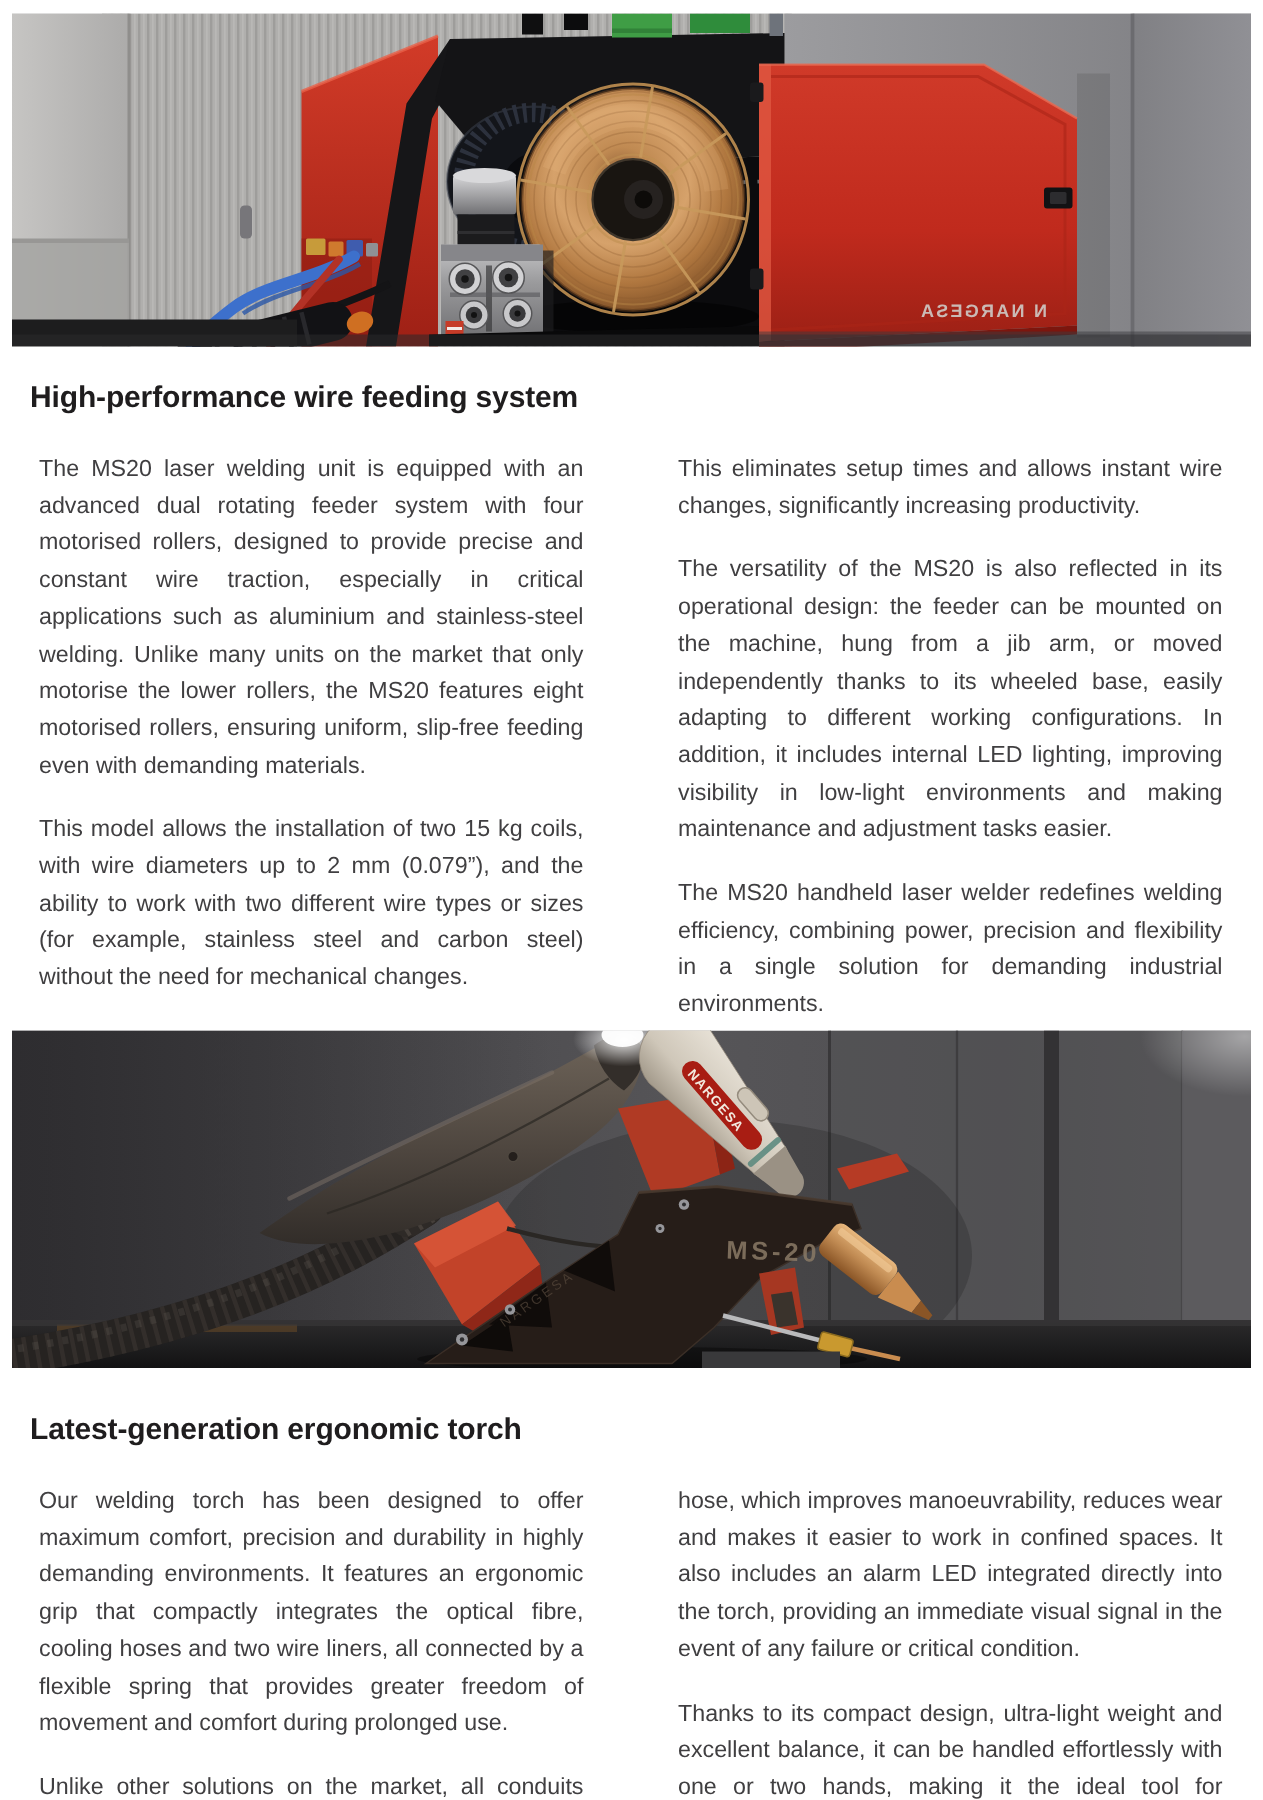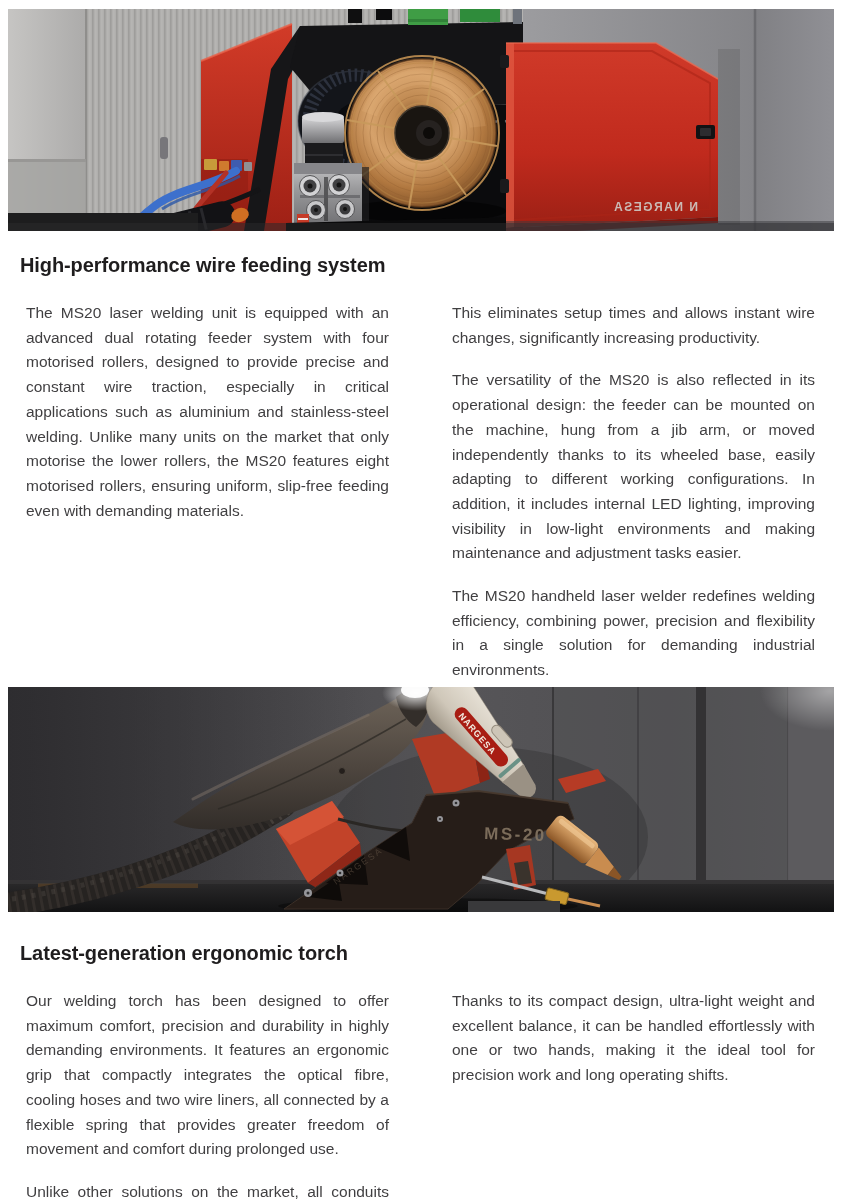--- a/index.html
+++ b/index.html
@@ -224,20 +224,21 @@
       <rect x="0" y="214" width="826" height="8" fill="#2a2a2c" opacity="0.55"></rect>
       <rect x="498" y="212" width="328" height="10" fill="#3a3a3d" opacity="0.5"></rect>
     </svg>
   </figure>
 
   <section class="text-section" id="section1">
     <h2 class="heading">High-performance wire feeding system</h2>
     <div class="cols">
       <div class="col">
         <p>The MS20 laser welding unit is equipped with an advanced dual rotating feeder system with four motorised rollers, designed to provide precise and constant wire traction, especially in critical applications such as aluminium and stainless-steel welding. Unlike many units on the market that only motorise the lower rollers, the MS20 features eight motorised rollers, ensuring uniform, slip-free feeding even with demanding materials.</p>
+        <p>This model allows the installation of two 15 kg coils, with wire diameters up to 2 mm (0.079”), and the ability to work with two different wire types or sizes (for example, stainless steel and carbon steel) without the need for mechanical changes.</p>
       </div>
       <div class="col">
         <p>This eliminates setup times and allows instant wire changes, significantly increasing productivity.</p>
         <p>The versatility of the MS20 is also reflected in its operational design: the feeder can be mounted on the machine, hung from a jib arm, or moved independently thanks to its wheeled base, easily adapting to different working configurations. In addition, it includes internal LED lighting, improving visibility in low-light environments and making maintenance and adjustment tasks easier.</p>
         <p>The MS20 handheld laser welder redefines welding efficiency, combining power, precision and flexibility in a single solution for demanding industrial environments.</p>
       </div>
     </div>
   </section>
 
   <figure class="photo" id="photo2">
@@ -389,18 +390,19 @@
   </figure>
 
   <section class="text-section" id="section2">
     <h2 class="heading">Latest-generation ergonomic torch</h2>
     <div class="cols">
       <div class="col">
         <p>Our welding torch has been designed to offer maximum comfort, precision and durability in highly demanding environments. It features an ergonomic grip that compactly integrates the optical fibre, cooling hoses and two wire liners, all connected by a flexible spring that provides greater freedom of movement and comfort during prolonged use.</p>
         <p>Unlike other solutions on the market, all conduits and stainless are protected by a single outer</p>
       </div>
       <div class="col">
+        <p>hose, which improves manoeuvrability, reduces wear and makes it easier to work in confined spaces. It also includes an alarm LED integrated directly into the torch, providing an immediate visual signal in the event of any failure or critical condition.</p>
         <p>Thanks to its compact design, ultra-light weight and excellent balance, it can be handled effortlessly with one or two hands, making it the ideal tool for precision work and long operating shifts.</p>
       </div>
     </div>
   </section>
 
 </div>
 
 </body></html>

